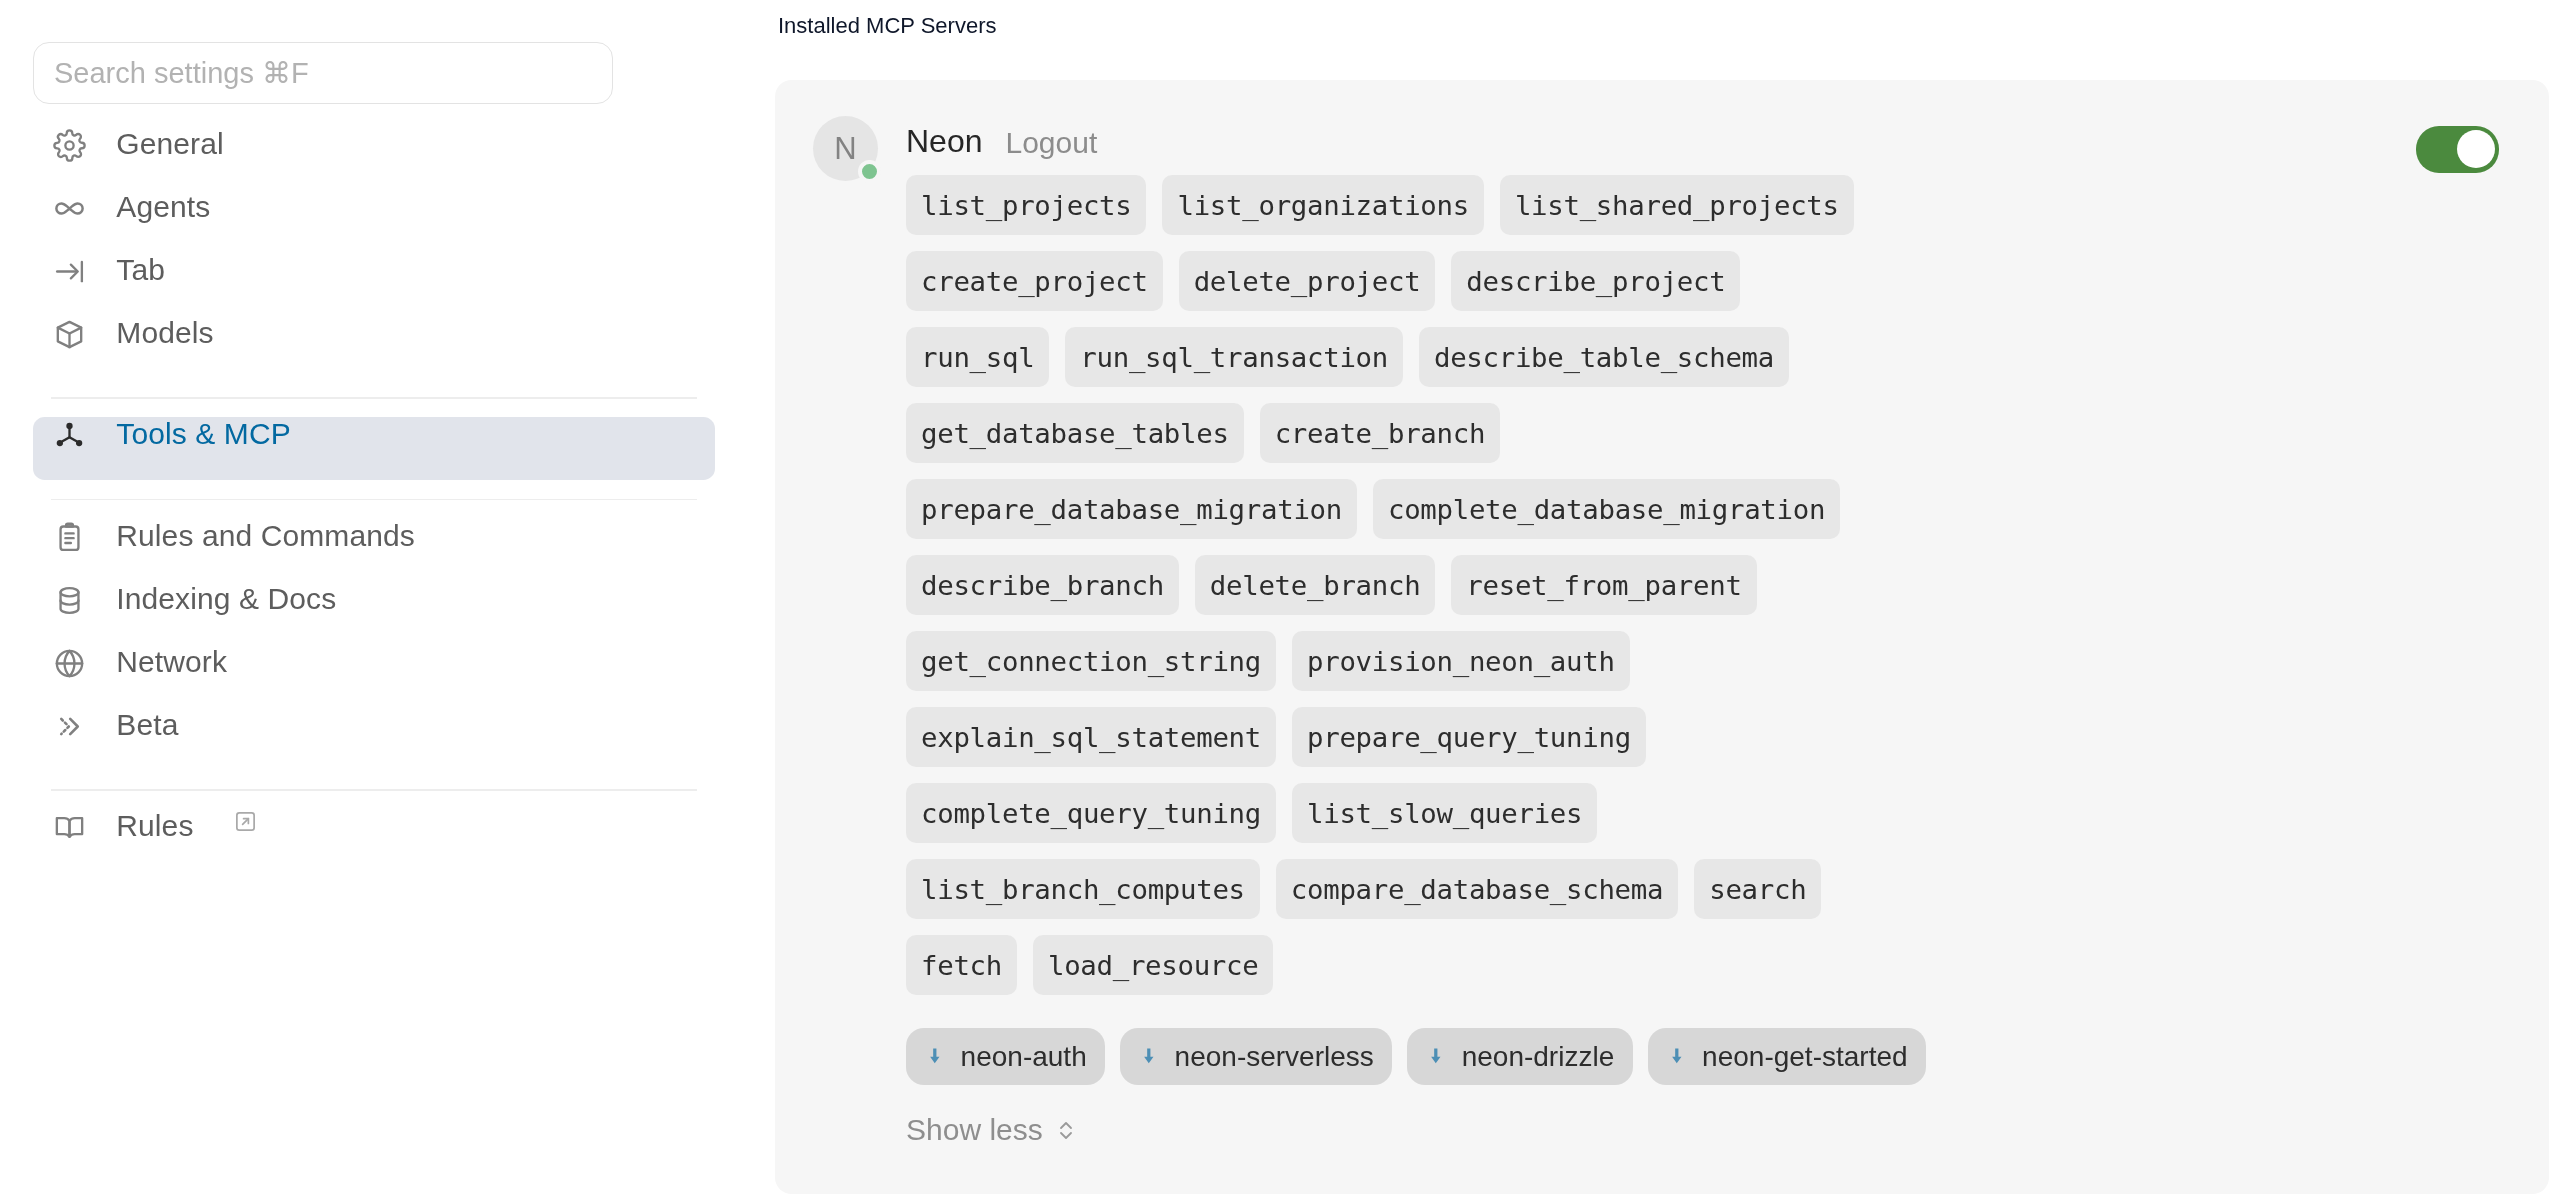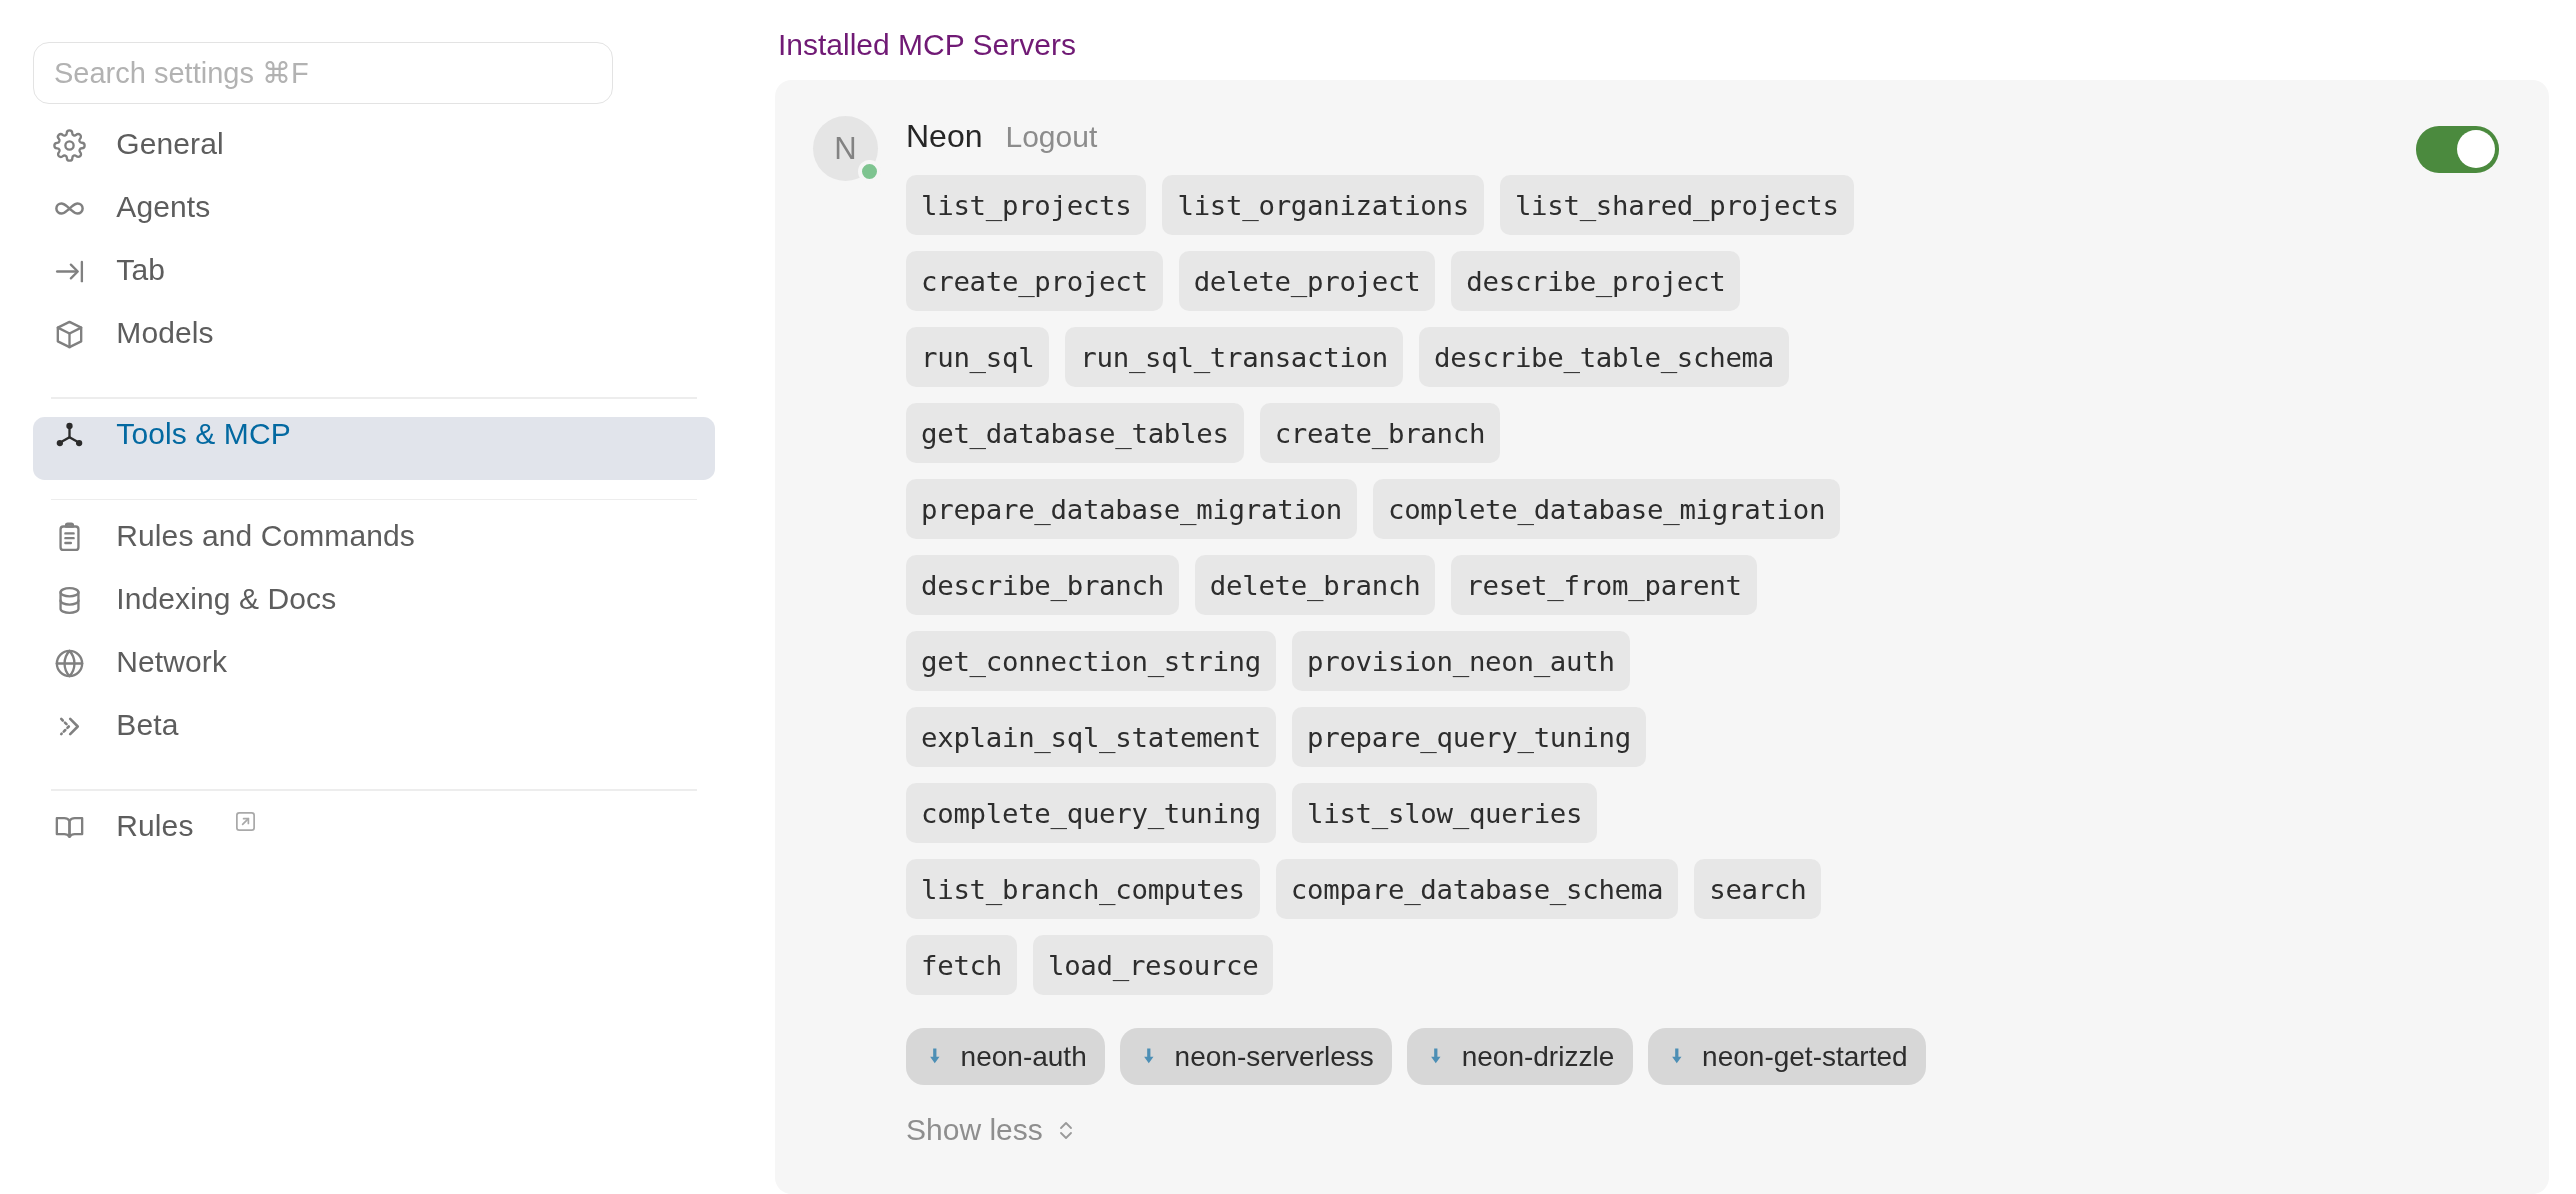--- a/index.html
+++ b/index.html
@@ -91,25 +91,25 @@
 
   
   .main {
     flex: 1 1 auto;
     height: 100%;
     background: #ffffff;
     padding: 0;
     position: relative;
   }
   .main-title {
-    font-size: 30px;
-    color: #701a75;
+    font-size: 22px;
+    color: #0f172a;
     position: absolute;
     left: 30px;
-    top: 28px;
+    top: 13px;
   }
   .server-card {
     position: absolute;
     left: 27px;
     top: 80px;
     width: 1774px;
     height: 1114px;
     background: #f6f6f6;
     border-radius: 16.6px;
     padding: 33px 38px 0 38px;
@@ -143,21 +143,21 @@
     bottom: -1.7px;
     width: 23px; height: 23px;
     border-radius: 50%;
     background: #7ec490;
     border: 4.2px solid #f6f6f6;
     box-shadow: 0 0 0 0 transparent;
   }
   .head-right { flex: 1 1 auto; margin-left: 28px; }
   .title-row {
     display: flex;
-    align-items: center;
+    align-items: flex-end;
     gap: 23px;
     height: 47px;
   }
   .server-name { font-size: 32px; color: #262626; }
   .logout-link { font-size: 30px; color: #8c8c8c; cursor: pointer; }
 
   .toggle {
     position: absolute;
     right: 11.6px;
     top: 13.3px;

